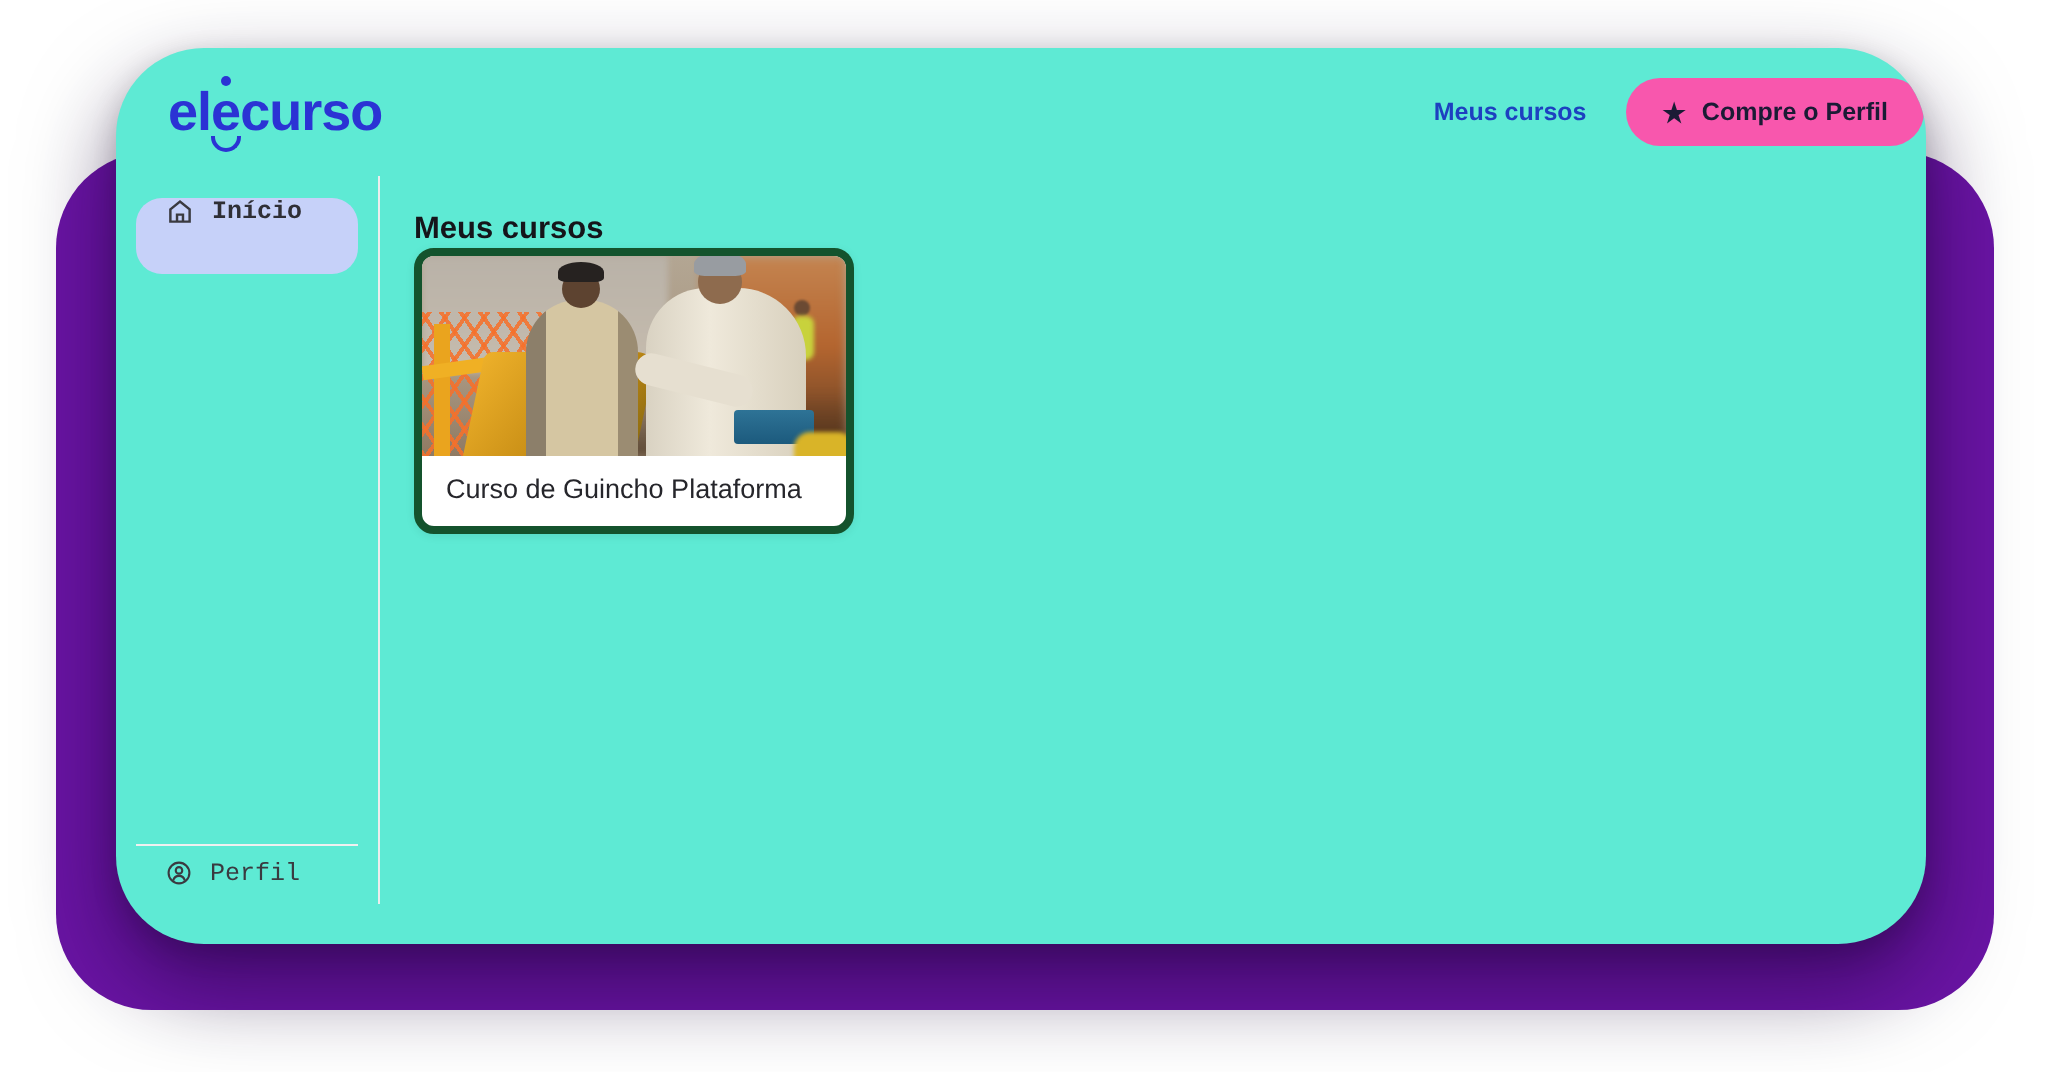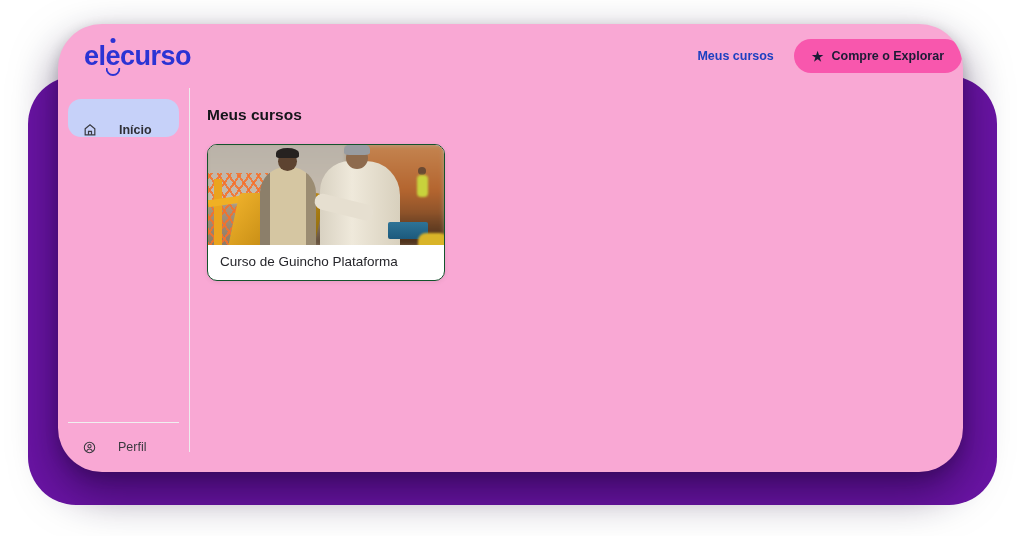--- a/index.html
+++ b/index.html
@@ -10,21 +10,21 @@
 
   
   .backdrop {
     position:absolute; left:28px; top:76px; width:969px; height:429px;
     background:var(--purple,#6a14a4); border-radius:48px;
   }
 
   
   .window {
     position:absolute; left:58px; top:24px; width:905px; height:448px;
-    background:#f9a8d4; border-radius:44px; overflow:hidden;
+    background:#5eead4; border-radius:44px; overflow:hidden;
     box-shadow:0 20px 45px rgba(24,0,50,.55), 0 4px 14px rgba(0,0,0,.16);
   }
 
   
   .app-header { height:64px; display:flex; align-items:center; justify-content:space-between; padding:0 1px 0 26px; }
   .logo { font-size:27px; font-weight:700; color:var(--brand,#2b33d4); letter-spacing:-0.5px; display:flex; align-items:baseline; }
   .logo .e-mark { position:relative; display:inline-block; }
   .logo .e-mark::before { content:""; position:absolute; left:50%; top:-3px; transform:translateX(-50%);
     width:5px; height:5px; border-radius:50%; background:var(--brand,#2b33d4); }
   .logo .e-mark::after { content:""; position:absolute; left:50%; bottom:-4px; transform:translateX(-50%);
@@ -42,38 +42,38 @@
   .banner {
     height:20px; background:var(--banner,#a6b6ef); display:flex; align-items:center;
     padding-left:26px; font-size:11px; color:var(--banner-text,#21309f); white-space:nowrap; overflow:hidden;
   }
   .banner b { font-weight:700; margin:0 3px; }
 
   
   .app-body { display:flex; height:364px; }
   .sidebar { width:132px; flex-shrink:0; border-right:1px solid #ededed; position:relative; }
   .side-item {
-    display:flex; align-items:flex-end; gap:22px; font-size:12.5px; color:#2f2f36; cursor:pointer;
+    display:flex; align-items:flex-start; gap:9px; font-size:12.5px; color:#2f2f36; cursor:pointer;font-family:Liberation Mono, monospace;
   }
   .side-item.active {
     margin:11px 10px 0 10px; height:38px; padding-left:15px; background:var(--pill,#c6d1f9);
     border-radius:13px; font-weight:600;
   }
   .side-item svg { flex-shrink:0; }
   .sidebar-footer { position:absolute; left:0; right:0; top:334px; }
   .sidebar-footer .divider { border-top:1px solid #f0f0f0; margin:0 10px 7px 10px; }
   .side-item.profile { padding-left:25px; height:24px; font-weight:500; color:#3a3a40; }
 
   
   .main { flex:1; padding:18px 5px 0 17px; }
   .page-title { font-size:15.5px; font-weight:700; color:#15151a; }
 
   
   .course-card {
-    width:238px; margin-top:20px; background:#fff; border:1px solid #14532d; border-radius:10px;
+    width:220px; background:#fff; border:4px solid #14532d; border-radius:10px;
     overflow:hidden; box-shadow:0 1px 5px rgba(0,0,0,.08); cursor:pointer;
   }
   .course-image { position:relative; height:100px; overflow:hidden;
     background:linear-gradient(180deg,#b3a693 0%,#a89680 60%,#8f7a63 100%); }
   .course-image > div { position:absolute; }
   .art-wall { left:0; top:0; width:58%; height:58%; background:linear-gradient(180deg,#b9b2a8,#c6bcae); filter:blur(1.5px); }
   .art-right { right:0; top:0; width:34%; height:100%;
     background:linear-gradient(180deg,#c48450 0%,#b4652f 45%,#7a4a28 80%,#5f3a20 100%); filter:blur(2.5px); }
   .art-hivis { right:16px; top:30px; width:11px; height:22px; background:#c8d23c; border-radius:4px; filter:blur(1px); }
   .art-hivis-head { right:18px; top:22px; width:8px; height:8px; background:#6b4a33; border-radius:50%; filter:blur(.5px); }
@@ -121,21 +121,21 @@
     <header class="app-header">
       <div class="logo">
         <span>el</span>
           <span class="e-mark">e</span>
           <span>curso</span>
       </div>
       <nav class="header-nav">
         <a class="nav-link">Meus cursos</a>
         <button class="premium-btn">
           <span class="star">★</span>
-          <span>Compre o Explorar</span>
+          <span>Compre o Perfil</span>
         </button>
       </nav>
     </header>
 
 
     <div class="app-body">
 
       <aside class="sidebar">
         <div class="side-item active">
           <svg width="14" height="14" viewBox="0 0 16 16" fill="none" stroke="#3a3a40" stroke-width="1.4">

